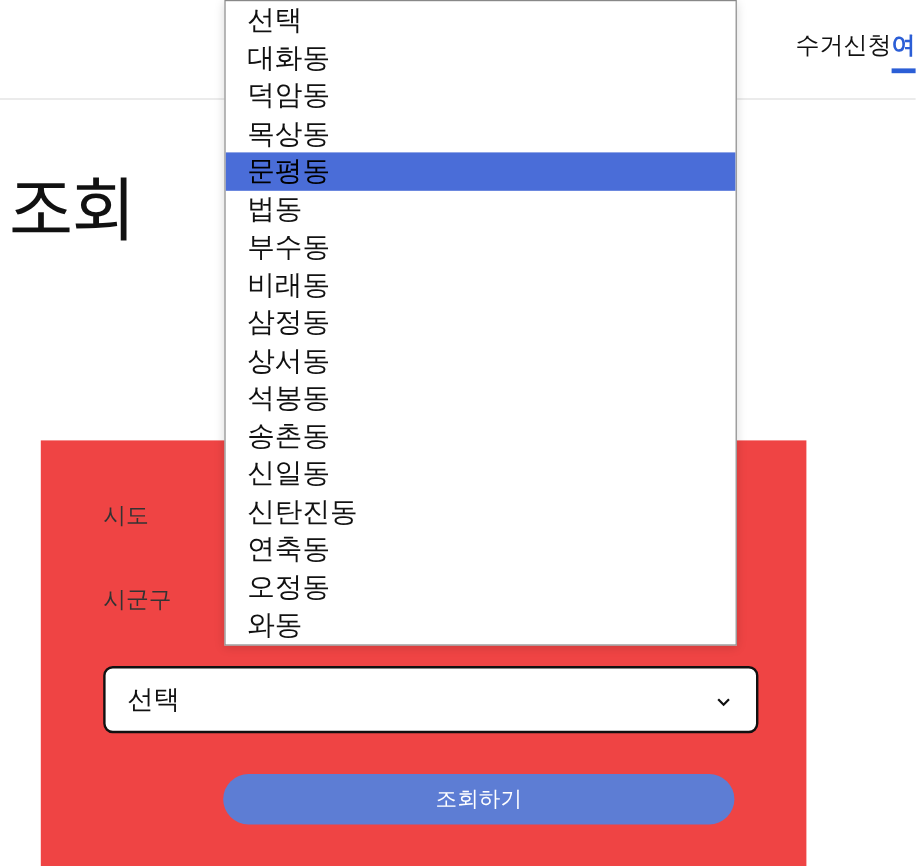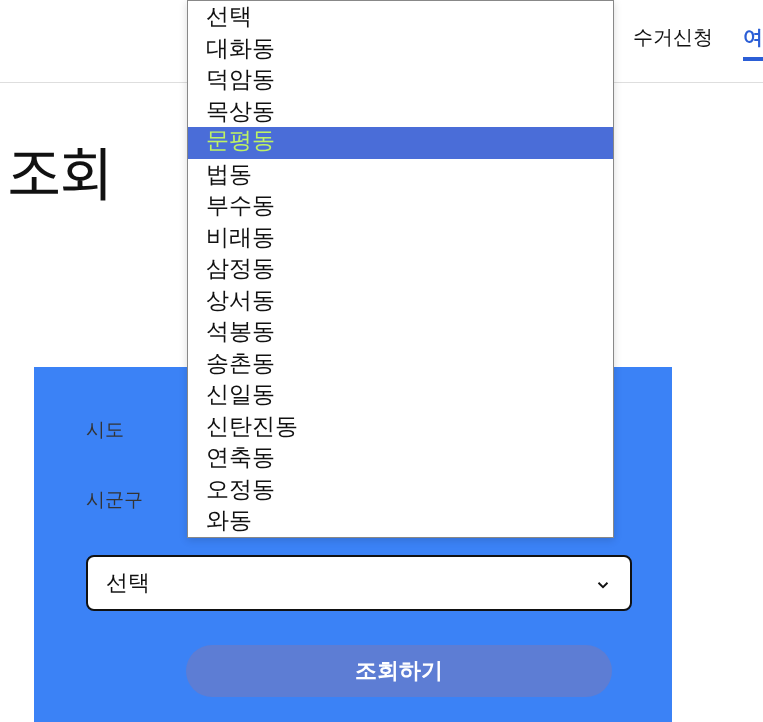--- a/index.html
+++ b/index.html
@@ -13,21 +13,20 @@
       width: 763px;
       height: 722px;
       overflow: hidden;
       position: relative;
     }
     .nav-area {
       position: absolute;
       top: 24px;
       right: 0;
       display: flex;
-      gap: 30px;
       font-size: 20px;
       color: #111;
     }
     .nav-item {
       cursor: pointer;
     }
     .nav-item.active {
       color: #2b5ed6;
       font-weight: 700;
       border-bottom: 4px solid #2b5ed6;
@@ -49,21 +48,21 @@
       font-weight: 500;
       color: #111;
       letter-spacing: -1px;
     }
     .form-panel {
       position: absolute;
       top: 367px;
       left: 34px;
       right: 91px;
       bottom: 0;
-      background: #3b82f6;
+      background: #ef4444;
       padding: 48px 40px 4px 52px;
     }
     .form-row {
       display: flex;
       align-items: center;
       margin-bottom: 40px;
       height: 30px;
     }
     .form-row.select-row {
       margin-bottom: 20px;
@@ -89,29 +88,29 @@
       font-size: 22px;
       font-weight: 500;
       color: #111;
     }
     .chevron {
       width: 18px;
       height: 18px;
     }
     .submit-btn {
       width: 426px;
-      height: 52px;
+      height: 42px;
       margin-left: 100px;
       margin-top: 14px;
       background: #5d7dd4;
       color: #fff;
       border: none;
       border-radius: 28px;
-      font-size: 22px;
-      font-weight: 700;
+      font-size: 18px;
+      font-weight: 400;
       cursor: pointer;
     }
     .dropdown-list {
       position: absolute;
       top: 0;
       left: 187px;
       width: 427px;
       background: #fff;
       border: 1px solid #888;
       box-shadow: 0 2px 8px rgba(0,0,0,0.15);
@@ -122,22 +121,21 @@
     .dropdown-item {
       padding: 1px 18px;
       font-size: 23px;
       color: #111;
       cursor: pointer;
       line-height: 29.5px;
       white-space: nowrap;
     }
     .dropdown-item.highlighted {
       background: #4a6dd8;
-      color: #bef264;
-      font-family: Liberation Mono, monospace;
+      color: #000000;
     }
   </style>
 </head>
 <body>
 
 <div class="nav-area">
   <span class="nav-item">수거신청</span>
   <span class="nav-item active">여</span>
 </div>
 

